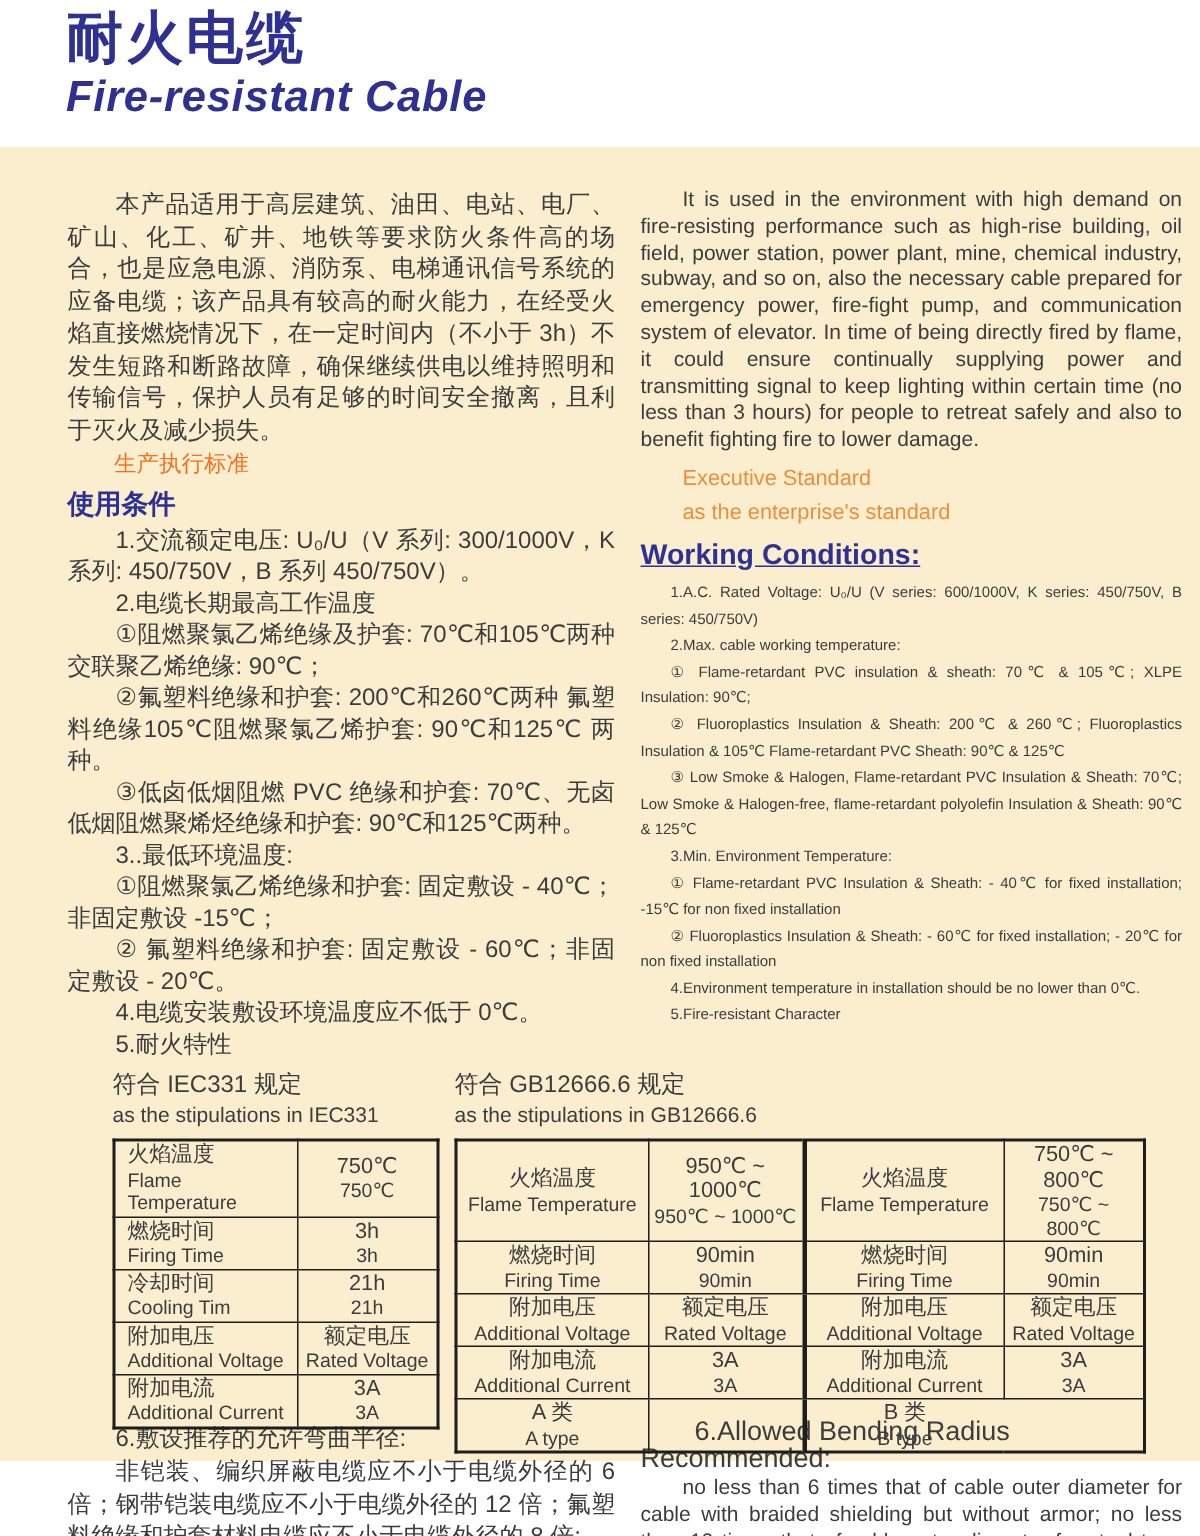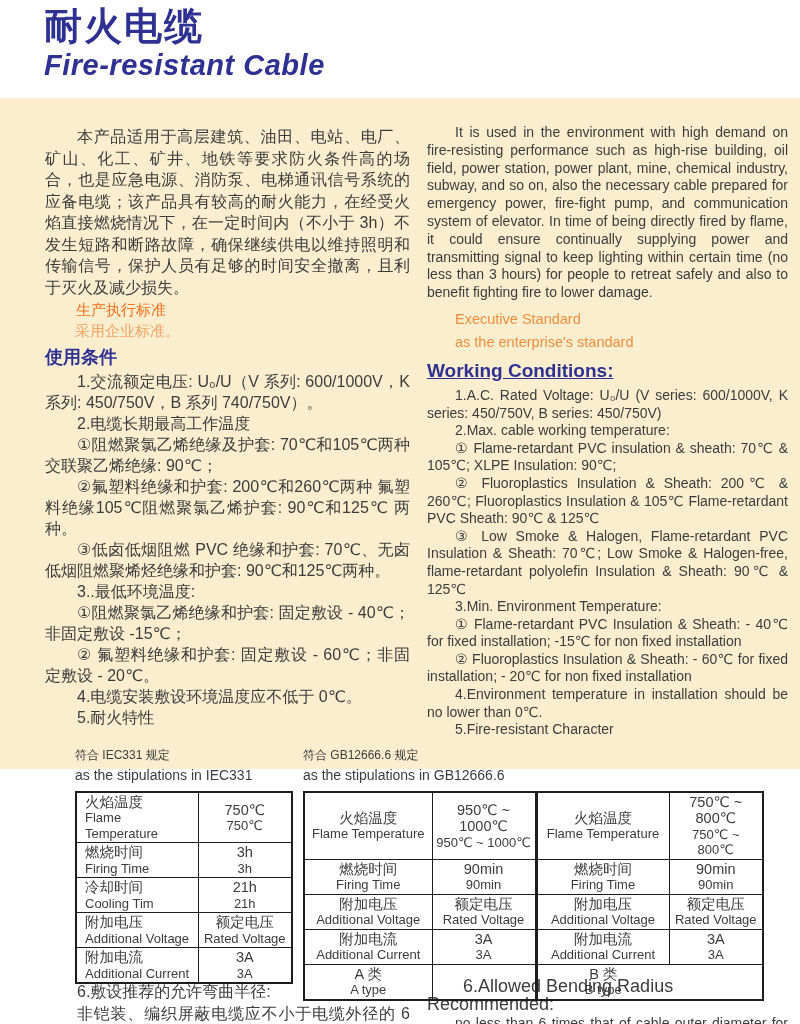--- a/index.html
+++ b/index.html
@@ -6,41 +6,41 @@
   body{
     width:800px;height:1024px;overflow:hidden;background:#ffffff;
     font-family:"Liberation Sans","DejaVu Sans",sans-serif;color:#3c3c3c;
     -webkit-font-smoothing:antialiased;
   }
   
   .header{height:98px;box-sizing:border-box;padding:4px 0 0 44px;background:#ffffff;}
   .title-cn{margin:0;color:#2e3192;font-size:38px;font-weight:bold;line-height:44px;letter-spacing:2px;}
   .title-en{margin:0;color:#2e3192;font-size:29px;font-weight:bold;font-style:italic;line-height:34px;letter-spacing:0.5px;}
   
-  .panel{background:#faeecf;height:671px;box-sizing:border-box;padding:24px 12px 0 45px;}
+  .panel{background:#faeecf;height:876px;box-sizing:border-box;padding:24px 12px 0 45px;}
   .cols{display:grid;grid-template-columns:365px 1fr;column-gap:17px;}
   
   .intro-cn{margin:4px 0 0 0;font-size:16px;line-height:21.5px;text-indent:2em;text-align:justify;}
   .std-cn{margin-top:2px;}
   .std-cn-title{margin:0 0 0 31px;font-size:15px;font-weight:normal;color:#f4711f;line-height:20px;}
   .std-cn-body{margin:1px 0 0 30px;font-size:15px;color:#f2a365;line-height:20px;}
   .sec-cn{margin:4px 0 2px 0;font-size:18px;font-weight:bold;color:#2e3192;line-height:24px;}
   .list-cn p{margin:0;font-size:16px;line-height:21px;text-indent:2em;text-align:justify;}
   
   .intro-en{margin:2px 0 0 0;font-size:14px;line-height:17.8px;text-indent:2em;text-align:justify;}
   .std-en{margin-top:8px;}
   .std-en-title{margin:0 0 0 28px;font-size:14.5px;color:#ec8f3c;line-height:19px;}
   .std-en-body{margin:4px 0 0 28px;font-size:14.5px;color:#ec8f3c;line-height:19px;}
   .sec-en{margin:6px 0 4px 0;font-size:19px;font-weight:bold;color:#2e3192;line-height:25px;text-decoration:underline;}
-  .list-en p{margin:0;font-size:14px;line-height:17.6px;text-indent:2em;text-align:justify;}
+  .list-en p{margin:0;font-size:10px;line-height:17.6px;text-indent:2em;text-align:justify;}
   
   .tables-area{position:relative;height:228px;margin-top:6px;}
   .iec-block{position:absolute;left:30px;top:0;}
   .gb-block{position:absolute;left:258px;top:0;}
-  .tbl-cap-cn{margin:0;font-size:12px;line-height:21px;color:#3c3c3c;}
+  .tbl-cap-cn{margin:0;font-size:16px;line-height:21px;color:#3c3c3c;}
   .tbl-cap-en{margin:0 0 6px 0;font-size:14px;line-height:19px;color:#3c3c3c;}
   table.spec{border-collapse:collapse;table-layout:fixed;border:2px solid #1d1d1d;}
   table.spec td{border:1.5px solid #1d1d1d;height:32px;padding:1px 3px;text-align:center;vertical-align:middle;overflow:hidden;}
   .cn-line{display:block;font-size:14.5px;line-height:16.5px;}
   .en-line{display:block;font-size:13px;line-height:15.5px;}
   .iec-tbl td.lbl{text-align:left;padding-left:8px;}
   .gb-tbl td.thick{border-left:3px solid #1d1d1d;}
   .gb-tbl td.noR{border-right:none;}
   .gb-tbl td.noL{border-left:none;}
   
@@ -58,25 +58,24 @@
 </div>
 
 <div class="panel">
 
   <div class="cols">
 
     <div>
       <p class="intro-cn">本产品适用于高层建筑、油田、电站、电厂、矿山、化工、矿井、地铁等要求防火条件高的场合，也是应急电源、消防泵、电梯通讯信号系统的应备电缆；该产品具有较高的耐火能力，在经受火焰直接燃烧情况下，在一定时间内（不小于 3h）不发生短路和断路故障，确保继续供电以维持照明和传输信号，保护人员有足够的时间安全撤离，且利于灭火及减少损失。</p>
       <div class="std-cn">
         <p class="std-cn-title">生产执行标准</p>
-        <p class="std-cn-body">采用企业标准。</p>
       </div>
       <p class="sec-cn">使用条件</p>
       <div class="list-cn">
-          <p>1.交流额定电压: U₀/U（V 系列: 600/1000V，K 系列: 450/750V，B 系列 740/750V）。</p>
+          <p>1.交流额定电压: U₀/U（V 系列: 300/1000V，K 系列: 450/750V，B 系列 450/750V）。</p>
           <p>2.电缆长期最高工作温度</p>
           <p>①阻燃聚氯乙烯绝缘及护套: 70℃和105℃两种交联聚乙烯绝缘: 90℃；</p>
           <p>②氟塑料绝缘和护套: 200℃和260℃两种  氟塑料绝缘105℃阻燃聚氯乙烯护套: 90℃和125℃ 两种。</p>
           <p>③低卤低烟阻燃 PVC 绝缘和护套: 70℃、无卤低烟阻燃聚烯烃绝缘和护套: 90℃和125℃两种。</p>
           <p>3..最低环境温度:</p>
           <p>①阻燃聚氯乙烯绝缘和护套: 固定敷设 - 40℃；非固定敷设 -15℃；</p>
           <p>② 氟塑料绝缘和护套: 固定敷设 - 60℃；非固定敷设 - 20℃。</p>
           <p>4.电缆安装敷设环境温度应不低于 0℃。</p>
           <p>5.耐火特性</p>
         </div>

